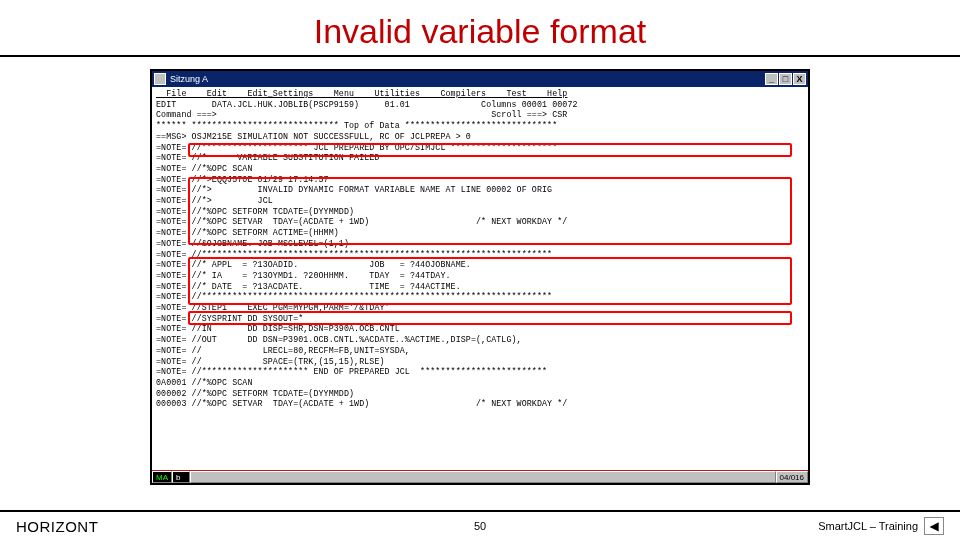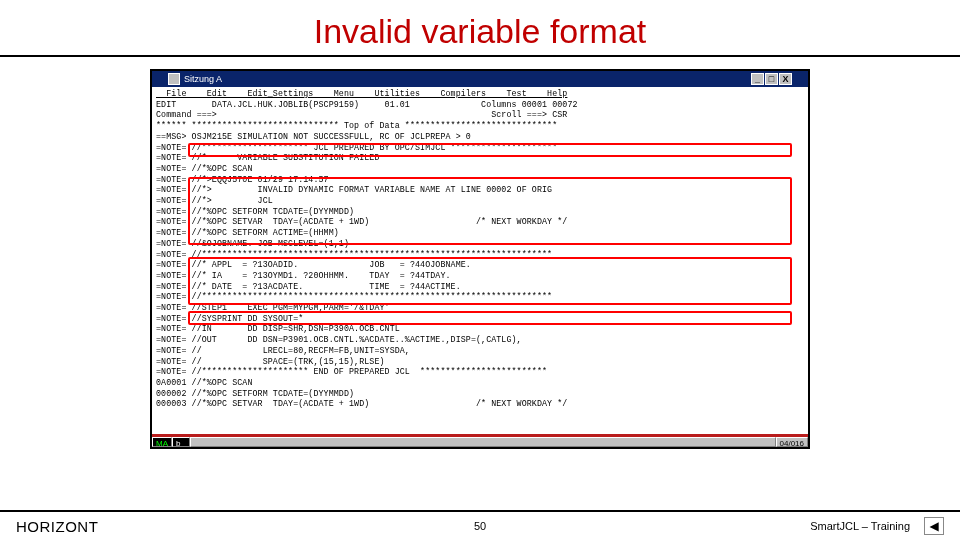--- a/index.html
+++ b/index.html
@@ -1,36 +1,36 @@
 <!DOCTYPE html>
 <html><head>
 <meta charset="utf-8">
 <style>
   * { margin: 0; padding: 0; box-sizing: border-box; }
   html, body { width: 960px; height: 540px; font-family: Arial, sans-serif; background: #fff; overflow: hidden; }
   .slide { width: 960px; height: 540px; position: relative; }
   .title { text-align: center; font-size: 34px; color: #c00000; padding: 12px 0 4px; font-weight: 400; }
   .title-underline { border-bottom: 2px solid #000; margin: 0 0 12px 0; }
   .term-outer { width: 660px; margin: 0 auto; border: 2px solid #000; background: #fff; position: relative; }
-  .term-titlebar { display: flex; align-items: center; height: 16px; background: linear-gradient(#0a246a,#0a246a); color: #fff; font-family: "MS Sans Serif","Tahoma",sans-serif; font-size: 9px; padding: 0 16px; }
+  .term-titlebar { display: flex; align-items: center; height: 16px; background: linear-gradient(#0a246a,#0a246a); color: #fff; font-family: "MS Sans Serif","Tahoma",sans-serif; font-size: 9px; padding: 0 2px; }
   .term-titlebar .ticon { width: 12px; height: 12px; background: #c0c0c0; border: 1px solid #fff; margin-right: 4px; }
   .term-titlebar .spacer { flex: 1; }
   .term-titlebar .wbtn { width: 13px; height: 12px; background: #c0c0c0; border: 1px solid #fff; margin-left: 1px; display: flex; align-items: center; justify-content: center; color: #000; font-size: 9px; font-weight: bold; line-height: 1; }
   .term-body { background: #fff; font-family: "Courier New", monospace; font-size: 8.3px; line-height: 10.7px; padding: 2px 6px 2px 4px; white-space: pre; color: #000; position: relative; letter-spacing: 0.1px; }
   .menubar { text-decoration: underline; color: #000; }
-  .statusbar { display: flex; height: 13px; background: #c0c0c0; border-top: 3px solid #b91c1c; font-family: "MS Sans Serif","Tahoma",sans-serif; font-size: 8px; }
+  .statusbar { display: flex; height: 13px; background: #c0c0c0; border-top: 1px solid #b91c1c; font-family: "MS Sans Serif","Tahoma",sans-serif; font-size: 8px; margin-top: 36px; }
   .statusbar .cell { border: 1px solid #808080; border-top-color:#fff; border-left-color:#fff; padding: 0 3px; line-height: 11px; }
   .statusbar .cell.ma { background: #000; color: #0f0; min-width: 18px; }
   .statusbar .cell.b  { background: #000; color: #fff; min-width: 18px; }
   .statusbar .flex { flex: 1; }
   .highlight-box { position: absolute; border: 2px solid #ff0000; border-radius: 2px; pointer-events: none; background: transparent; }
   .footer { position: absolute; bottom: 0; left: 0; right: 0; border-top: 2px solid #000; display: flex; align-items: center; height: 30px; padding: 0 16px; }
   .footer .brand { font-size: 15px; font-weight: 400; letter-spacing: 0.5px; }
   .footer .pagenum { position: absolute; left: 50%; transform: translateX(-50%); font-size: 11px; }
-  .footer .ftitle { font-size: 11px; margin-left: auto; margin-right: 14px; }
+  .footer .ftitle { font-size: 11px; margin-left: auto; margin-right: 6px; }
   .footer .navicon { width: 20px; height: 18px; border: 1px solid #888; display: flex; align-items: center; justify-content: center; font-size: 12px; }
 </style>
 </head>
 <body>
 
 <div class="slide">
 
   <div class="title">Invalid variable format</div>
   <div class="title-underline"></div>
 

